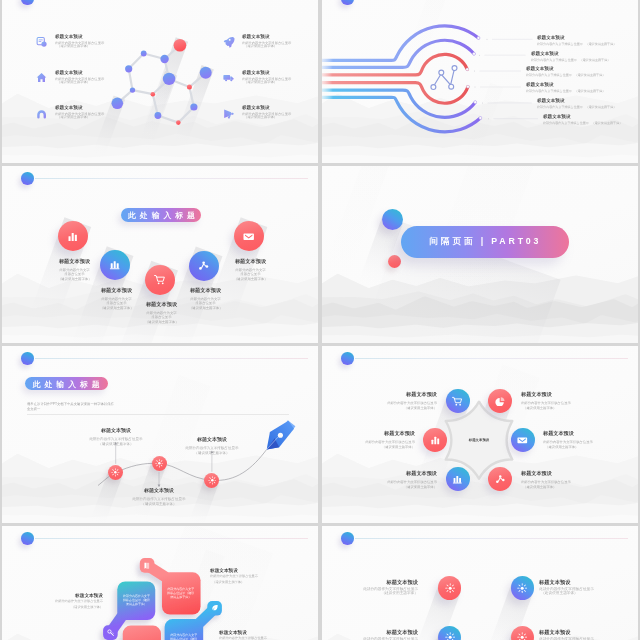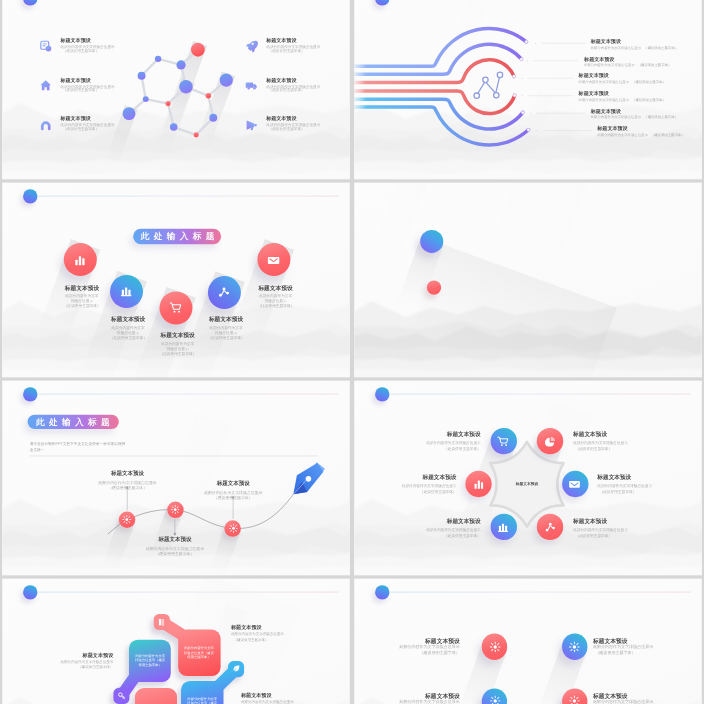--- a/index.html
+++ b/index.html
@@ -584,20 +584,23 @@
           <path d="M-8.0,161.6 L32.80,159.66 Q34.00,159.60 35.19,159.74 L56.01,162.16 Q57.20,162.30 58.39,162.18 L92.61,158.82 Q93.80,158.70 94.99,158.84 L120.01,161.86 Q121.20,162.00 122.38,161.81 L140.52,158.89 Q141.70,158.70 142.90,158.75 L170.70,159.95 Q171.90,160.00 173.09,159.88 L194.61,157.62 Q195.80,157.50 196.99,157.65 L225.51,161.25 Q226.70,161.40 227.89,161.27 L263.71,157.33 Q264.90,157.20 266.10,157.28 L297.00,159.22 Q298.20,159.30 299.39,159.14 L321.01,156.16 Q322.20,156.00 322.61,157.13 L324.0,160.9 L324.0,182 L-8.0,182 Z" fill="#f2f2f2"></path>
           <path d="M-8.0,169.4 L33.80,169.01 Q35.00,169.00 36.20,169.07 L81.70,171.53 Q82.90,171.60 84.10,171.52 L132.60,168.38 Q133.80,168.30 135.00,168.38 L176.40,171.12 Q177.60,171.20 178.80,171.14 L223.00,169.06 Q224.20,169.00 225.40,169.06 L265.70,171.24 Q266.90,171.30 268.10,171.20 L298.40,168.80 Q299.60,168.70 300.80,168.78 L324.0,170.4 L324.0,182 L-8.0,182 Z" fill="#f7f7f7"></path>
         </g>
         <rect x="59.90" y="53.50" width="21.60" height="76.00" transform="rotate(20 70.70 53.50)" fill="url(#beam)" opacity="0.500"></rect>
         <rect x="79.20" y="85.70" width="168.00" height="112.00" transform="rotate(20 163.20 75.70)" fill="url(#beam)" opacity="0.260"></rect>
         <rect x="118.0" y="-16.0" width="62.0" height="196.0" transform="rotate(20 149.0 82.0)" fill="url(#rib)" opacity="0.035"></rect>
         <rect x="20.0" y="-20.0" width="26.0" height="150.0" transform="rotate(20 33.0 55.0)" fill="url(#rib)" opacity="0.050"></rect>
       </svg>
       <div class="circ c-tp" style="left:59.99px;top:42.78px;width:21.5px;height:21.5px;box-shadow:-4px 5px 7px rgba(150,140,180,.24)"></div>
       <div class="circ c-red" style="left:66.0px;top:88.6px;width:13px;height:13px;box-shadow:-3px 4px 5px rgba(170,140,150,.24)"></div>
+      <div class="pill" style="left:79.4px;top:59.8px;width:167.7px;height:31.8px;border-radius:15.9px;box-shadow:-6px 7px 12px rgba(140,130,180,.22)">
+        <div class="pilltx" style="font-size:88.0px;letter-spacing:28.0px;padding-left:-10.0px">间隔页面 | PART03</div>
+      </div>
     </div>
 <div class="slide" style="left:0px;top:360px">
       <svg class="sv" viewBox="0 0 316 177">
         <defs>
           <filter id="soft" x="-12%" y="-12%" width="124%" height="124%">
             <feGaussianBlur stdDeviation=".75"></feGaussianBlur>
           </filter>
           <linearGradient id="beam" x1="0" y1="0" x2="0" y2="1">
             <stop offset="0" stop-color="#a8a8ae" stop-opacity=".50"></stop>
             <stop offset=".22" stop-color="#b4b4ba" stop-opacity=".40"></stop>

